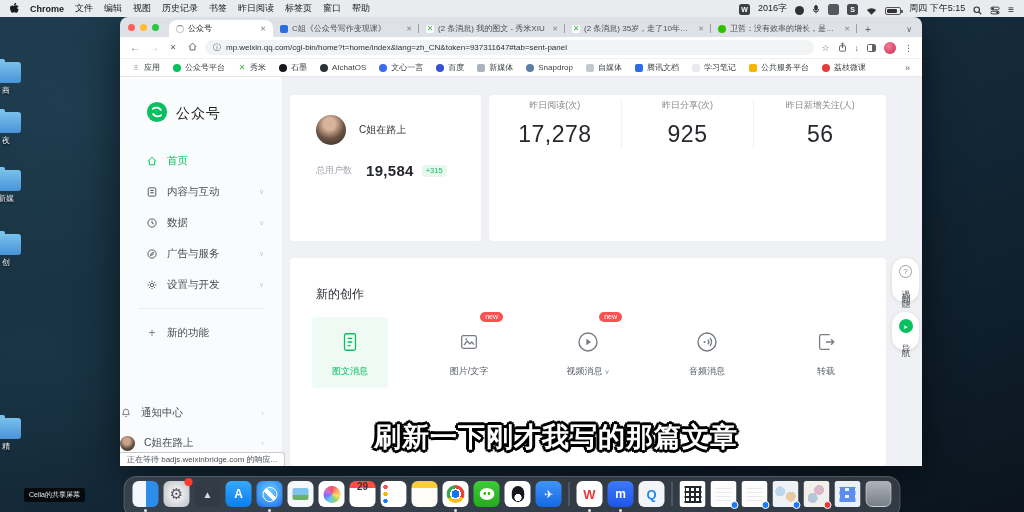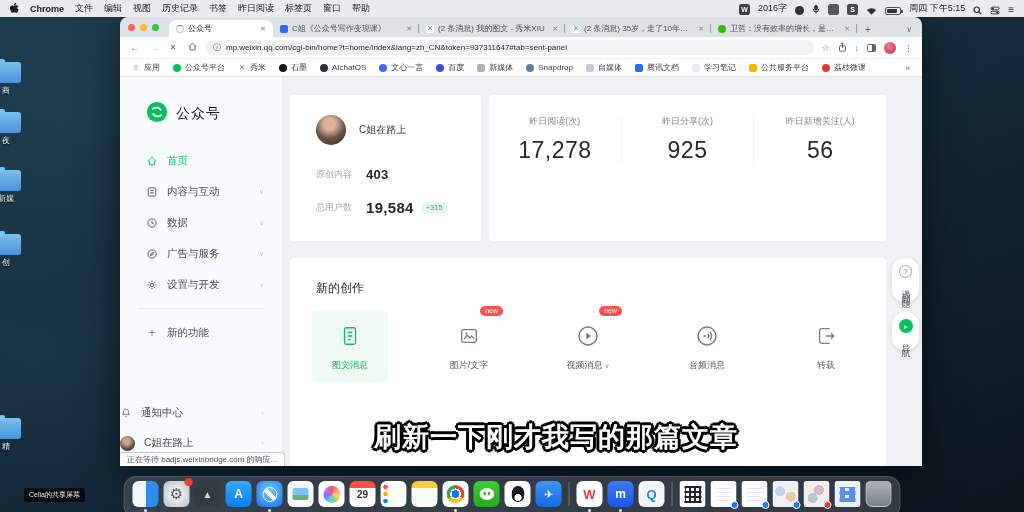--- a/index.html
+++ b/index.html
@@ -97,31 +97,31 @@
   .pc-top { display:flex; align-items:center; gap:13px; padding:20px 0 0 26px; }
   .pc-ava { width:30px; height:30px; border-radius:50%; background:radial-gradient(circle at 45% 30%, #d8b49a 22%, #6b5344 55%, #302722); }
   .pc-name { font-size:10px; color:#333; }
   .pc-row { display:flex; align-items:center; padding-left:26px; margin-top:17px; }
   .pc-label { width:50px; font-size:9px; color:#a2a6ad; }
   .pc-val { font-size:13px; color:#23262b; font-weight:600; letter-spacing:.3px; }
   .pc-val.big { font-size:15px; }
   .pc-delta { margin-left:8px; font-size:7.5px; color:#07c160; background:#e9f8ef; border-radius:3px; padding:1.5px 4px; }
 
   .stats-card { left:369px; top:18px; width:397px; height:146px; }
-  .stats-row { display:flex; padding-top:20px; }
+  .stats-row { display:flex; padding-top:4px; }
   .stat { flex:1; text-align:center; }
   .stat + .stat { border-left:1px solid #f1f2f4; }
   .stat .slabel { font-size:9px; color:#85888e; }
   .stat .sval { margin-top:9px; font-size:23px; color:#26282d; font-weight:500; letter-spacing:.5px; }
   .stats-foot { position:absolute; left:16px; right:16px; bottom:10px; border-top:1px solid #f4f5f6; padding-top:8px;
     text-align:center; font-size:8px; color:#b9bdc4; }
   .stats-more { position:absolute; right:4px; top:8px; font-size:9px; color:#07c160; }
 
   .creation-card { left:170px; top:181px; width:596px; height:208px; }
-  .cc-title { padding:22px 0 0 26px; font-size:12px; color:#2b2e33; }
+  .cc-title { padding:28px 0 0 26px; font-size:12px; color:#2b2e33; }
   .cc-row { display:flex; justify-content:space-between; padding:14px 22px 0 22px; }
   .citem { position:relative; width:76px; padding:13px 0 10px 0; text-align:center; color:#595f66; }
   .citem .cicon { color:#767c84; display:block; height:26px; }
   .citem .clabel { display:inline-block; margin-top:9px; font-size:9px; }
   .citem.active { background:#eefaf3; border-radius:4px; color:#07c160; }
   .citem.active .cicon { color:#07c160; }
   .new-badge { position:absolute; top:-5px; right:4px; background:#fa5151; color:#fff; font-size:7px;
     padding:1px 5px 2px; border-radius:7px; }
   .cchev { font-size:7px; color:#9aa0a6; margin-left:2px; }
 
@@ -162,21 +162,21 @@
   .dk-safari { background:radial-gradient(circle at 50% 38%,#6fd0fb,#1a6cf0); }
   .dk-safari i { display:block; width:15px; height:15px; border:1.5px solid #fff; border-radius:50%;
     background:linear-gradient(45deg,transparent 40%,#fff 40% 60%,transparent 60%); }
   .dk-preview { background:#f5f7f9; }
   .dk-preview i { display:block; width:16px; height:12px; border-radius:2px;
     background:linear-gradient(#7fc3ef 0 55%, #69b26b 55%); }
   .dk-photos { background:#fff; }
   .dk-photos i { display:block; width:17px; height:17px; border-radius:50%;
     background:conic-gradient(#f5515f,#f7a37b,#f7e35f,#8ed16f,#5fc9f7,#7b6ff7,#d16fd1,#f5515f); }
   .dk-calendar { background:linear-gradient(#ff4d42 0 27%, #fff 27%); color:#33363b; font-size:10px;
-    align-items:center; padding-bottom:0; }
+    align-items:flex-start; padding-bottom:0; }
   .dk-reminders { background:#fff;
     background-image:radial-gradient(circle at 5px 6px,#fa5151 2px,transparent 2.4px),
       radial-gradient(circle at 5px 13px,#f7b500 2px,transparent 2.4px),
       radial-gradient(circle at 5px 20px,#1d7bf4 2px,transparent 2.4px),
       linear-gradient(#fff,#fff); }
   .dk-notes { background:linear-gradient(#f8ce3c 0 28%, #fdfcf7 28%); }
   .dk-chrome { background:#fff; }
   .dk-chrome i { display:block; width:18px; height:18px; border-radius:50%;
     background:radial-gradient(circle,#1a73e8 0 4px,#fff 4px 5.5px,transparent 5.5px),
       conic-gradient(#ea4335 0 33%, #fbbc05 33% 66%, #34a853 66% 100%); }
@@ -489,24 +489,20 @@
           <span class="chev">›</span>
         </div>
       </div>
     </aside>
 
     <div class="card profile-card">
       <div class="pc-top">
         <span class="pc-ava"></span>
         <span class="pc-name">C姐在路上</span>
       </div>
-      <div class="pc-row" style="margin-top:22px;">
-        <span class="pc-label">原创内容</span>
-        <span class="pc-val">403</span>
-      </div>
       <div class="pc-row">
         <span class="pc-label">总用户数</span>
         <span class="pc-val big">19,584</span>
         <span class="pc-delta">+315</span>
       </div>
     </div>
 
     <div class="card stats-card">
       <div class="stats-row">
         <div class="stat">

